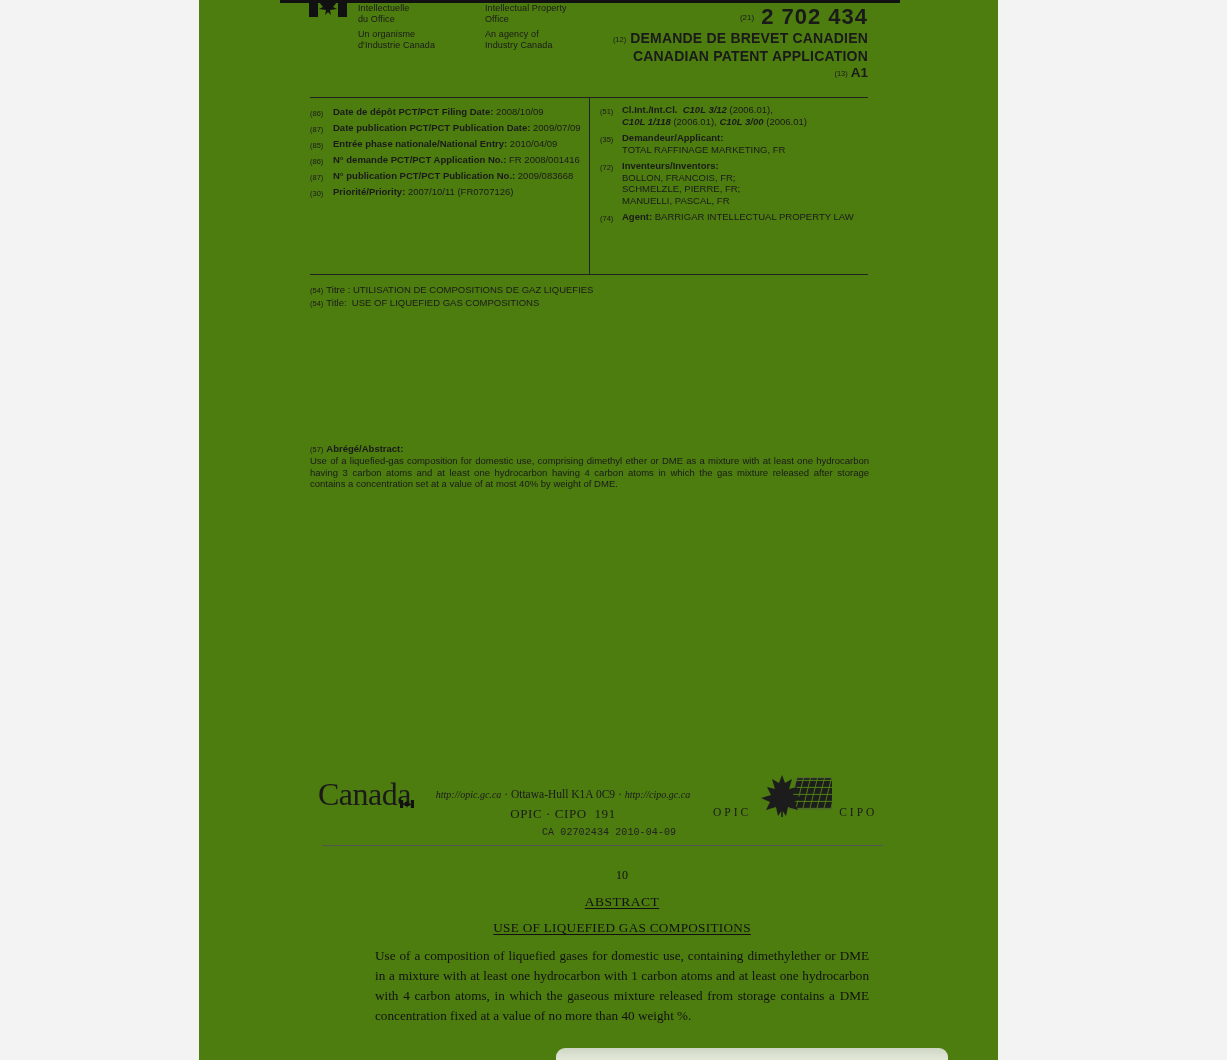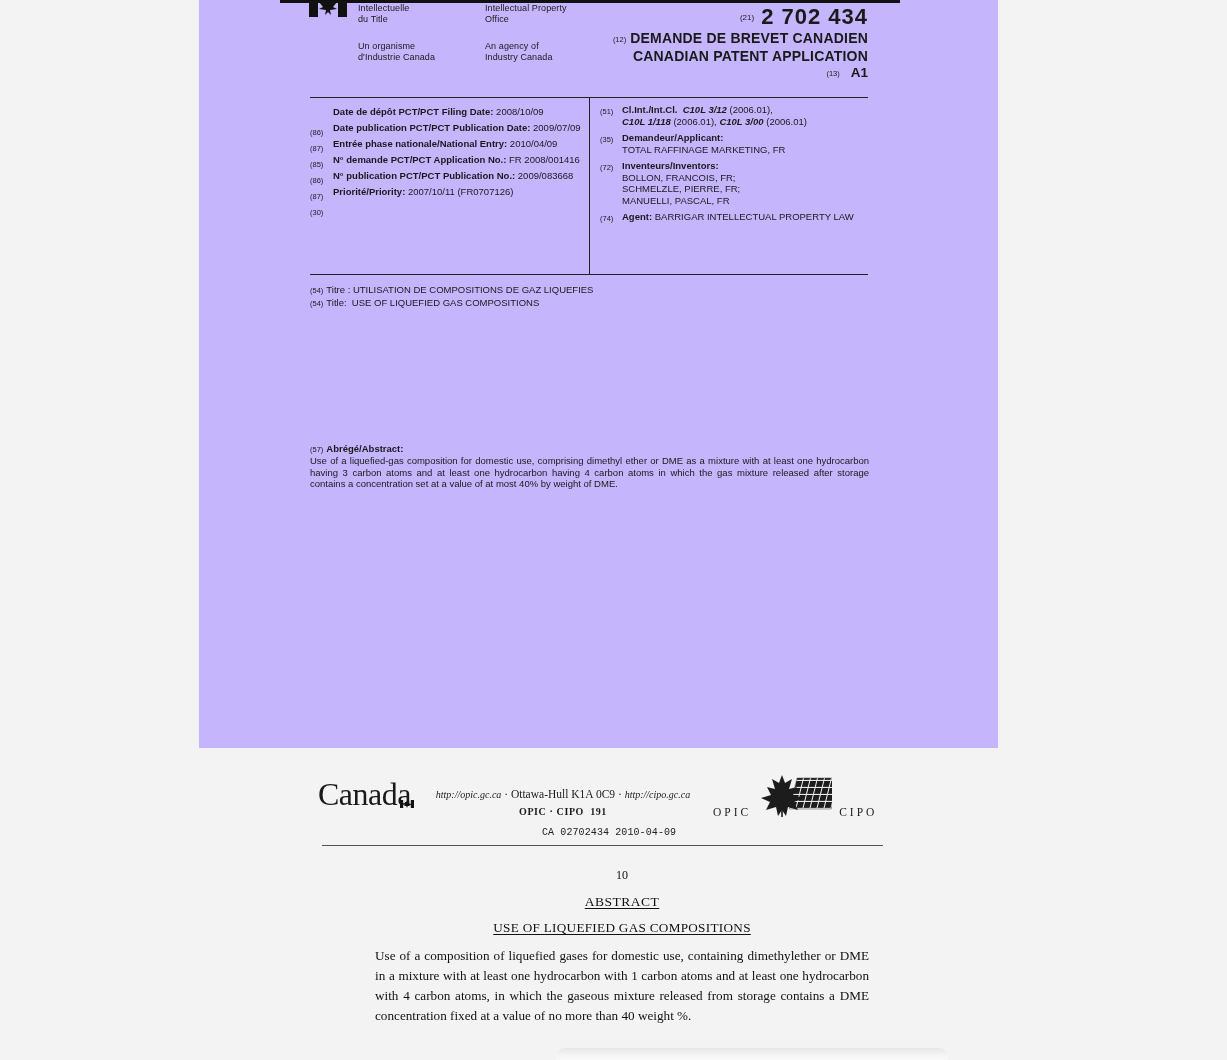--- a/index.html
+++ b/index.html
@@ -1,66 +1,66 @@
 <!DOCTYPE html>
 <html><head>
 <meta charset="utf-8">
 <style>
   * { margin:0; padding:0; box-sizing:border-box; }
   html,body { width:1227px; height:1060px; overflow:hidden; }
   body { background:#f2f3f2; font-family:"Liberation Sans", sans-serif; color:#1a1a1a; }
-  .paper { position:absolute; left:199px; top:0; width:799px; height:748px; background:#c4b5fd; }
+  .paper { position:absolute; left:199px; top:0; width:799px; height:1060px; background:#4d7c0f; }
   .abs { position:absolute; }
 
   
   .toprule { left:81px; top:0; width:620px; height:3px; background:#111; }
   .hflag { left:110px; top:0; width:38px; height:17px; overflow:hidden; }
 
   
   .agency { top:3px; font-size:9px; line-height:10.5px; letter-spacing:0.1px; font-weight:500; }
-  .agency .grp2 { margin-top:17px; }
+  .agency .grp2 { margin-top:5px; }
   .ag-fr { left:159px; }
   .ag-en { left:286px; }
 
   
   .pubblock { top:5px; right:130px; text-align:right; }
   .code { font-size:7.5px; letter-spacing:0; }
   .pubnum { font-size:22px; font-weight:bold; letter-spacing:1px; line-height:24px; }
   .pubnum .code { font-size:8px; font-weight:normal; letter-spacing:0; margin-right:7px; vertical-align:4px; }
   .kindln { font-size:14px; font-weight:bold; line-height:16px; letter-spacing:0.2px; }
   .kindln .code { font-weight:normal; margin-right:4px; vertical-align:1px; }
   .kindcode { font-size:13.5px; font-weight:bold; line-height:16px; margin-top:1px; }
-  .kindcode .code { font-weight:normal; margin-right:11px; vertical-align:1px; }
+  .kindcode .code { font-weight:normal; margin-right:3px; vertical-align:1px; }
 
   
   .biblio { left:111px; top:97px; width:558px; height:178px; border-top:1.5px solid #222; border-bottom:1.5px solid #222; display:flex; }
   .bcol { padding-top:6px; font-size:9.5px; }
   .bcol-l { width:280px; border-right:1.3px solid #222; }
   .bcol-r { flex:1; padding-left:10px; }
   .brow { position:relative; padding-left:23px; line-height:16px; white-space:nowrap; }
-  .brow .code, .entry .code { position:absolute; left:0; top:21px; }
+  .brow .code, .entry .code { position:absolute; left:0; top:2px; }
   .lbl { font-weight:bold; }
   .entry { position:relative; padding-left:22px; line-height:11.7px; margin-bottom:4.5px; }
   .entry .code { top:2px; }
   .ipc-cl { font-weight:bold; font-style:italic; }
 
   
   .titleblock { left:111px; top:284px; font-size:9.5px; line-height:11.5px; }
   .titleblock .code { margin-right:3px; }
   .abstractblock { left:111px; top:443px; width:559px; font-size:9.5px; line-height:11.3px; }
   .abstractblock .ablabel { font-weight:bold; }
   .abstractblock .code { margin-right:3px; }
   .jline { text-align:justify; text-align-last:justify; }
 
   
   .wordmark { left:119px; top:776px; font-family:"Liberation Serif", serif; font-size:32px; letter-spacing:-0.5px; line-height:36px; }
   .wordmark .wflag { position:absolute; right:-3px; top:3px; }
   .addr { left:164px; top:788px; width:400px; text-align:center; font-family:"Liberation Serif", serif; font-size:11.5px; white-space:pre; }
   .addr .url { font-style:italic; font-size:10px; }
-  .agline { left:164px; top:806px; width:400px; text-align:center; font-family:"Liberation Serif", serif; font-size:10px; letter-spacing:0.6px; white-space:pre;font-weight:bold; }
+  .agline { left:164px; top:806px; width:400px; text-align:center; font-family:"Liberation Serif", serif; font-size:13px; letter-spacing:0.6px; white-space:pre; }
   .opiclogo { left:514px; top:772px; height:46px; display:flex; align-items:flex-end; gap:7px; }
   .opiclogo .lt { font-family:"Liberation Serif", serif; font-size:11.5px; letter-spacing:3px; }
 
   .stamp { left:343px; top:827px; font-family:"Liberation Mono", monospace; font-size:10px; letter-spacing:0.1px; color:#222; white-space:pre; }
   .pagesep { left:123px; top:845px; width:561px; height:1.2px; background:#555; }
 
   
   .page2 { left:176px; top:868px; width:494px; font-family:"Liberation Serif", serif; color:#111; }
   .pgno { text-align:center; font-size:12px; }
   .p2h1 { text-align:center; font-size:13.5px; letter-spacing:0.5px; margin-top:11px; text-decoration:underline; text-underline-offset:2px; }
@@ -80,21 +80,21 @@
   <div class="abs hflag">
     <svg width="38" height="26" viewBox="0 0 38 26" style="position:absolute;top:-9px;left:0">
       <rect x="0" y="0" width="9" height="26" fill="#111"></rect>
       <rect x="29" y="0" width="9" height="26" fill="#111"></rect>
       <path fill="#111" d="M19 3 L21 8 L25 6 L23 12 L28 11 L24 16 L28 18 L21 19 L22 24 L19 21 L16 24 L17 19 L10 18 L14 16 L10 11 L15 12 L13 6 L17 8 Z"></path>
     </svg>
   </div>
 
   <div class="abs agency ag-fr">
     <div>Intellectuelle</div>
-    <div>du Title</div>
+    <div>du Office</div>
     <div class="grp2">Un organisme</div>
     <div>d'Industrie Canada</div>
   </div>
 
   <div class="abs agency ag-en">
     <div>Intellectual Property</div>
     <div>Office</div>
     <div class="grp2">An agency of</div>
     <div>Industry Canada</div>
   </div>

